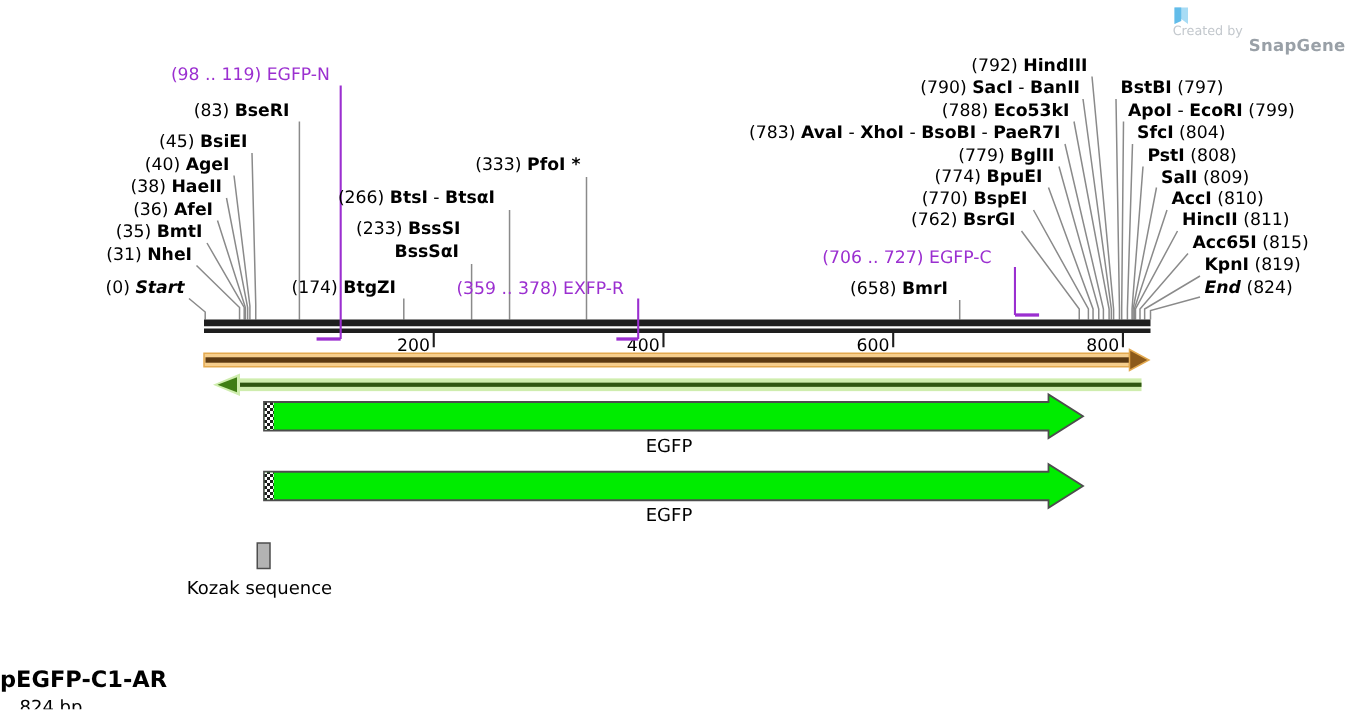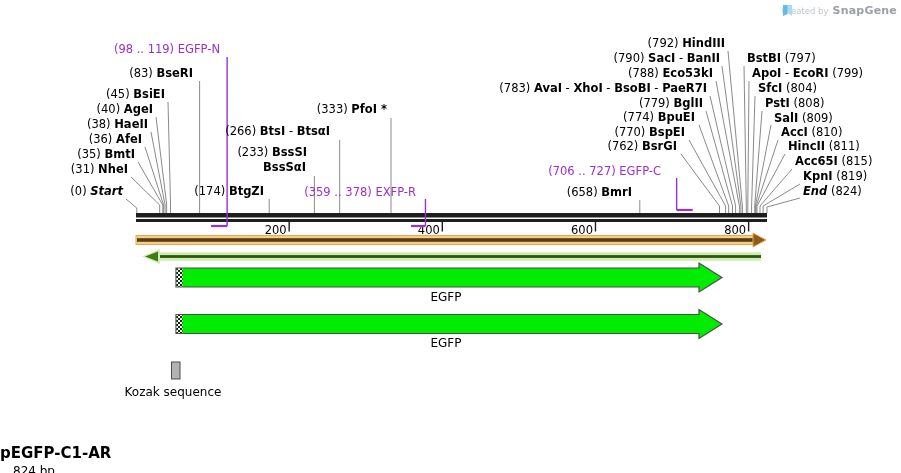--- a/index.html
+++ b/index.html
@@ -1,21 +1,21 @@
 <!DOCTYPE html>
 <html><head>
 <meta charset="utf-8">
 <style>
   html,body{margin:0;padding:0;background:#fff;}
   .stage{position:relative;width:901px;height:473px;background:#ffffff;
          font-family:"DejaVu Sans",sans-serif;overflow:hidden;}
   .stage svg{position:absolute;left:0;top:0;}
   .watermark{position:absolute;top:4px;right:4px;display:flex;align-items:center;gap:4px;}
   .watermark .created{font-size:8.5px;color:#c3c8cd;}
-  .watermark .brand{font-size:11px;font-weight:600;color:#99a0a7;letter-spacing:.2px;}
+  .watermark .brand{font-size:11px;font-weight:600;color:#99a0a7;letter-spacing:.2px;margin-top:20px;}
   .titleblock{position:absolute;left:0;right:0;top:444px;text-align:left;}
   .titleblock .name{font-size:15px;font-weight:bold;color:#000;}
   .titleblock .len{font-size:12px;color:#000;margin-top:2px;padding-left:13px;}
 </style>
 </head>
 <body>
 
 <div class="stage">
 
   <svg id="map-svg" width="901" height="473" viewBox="0 0 901 473">

